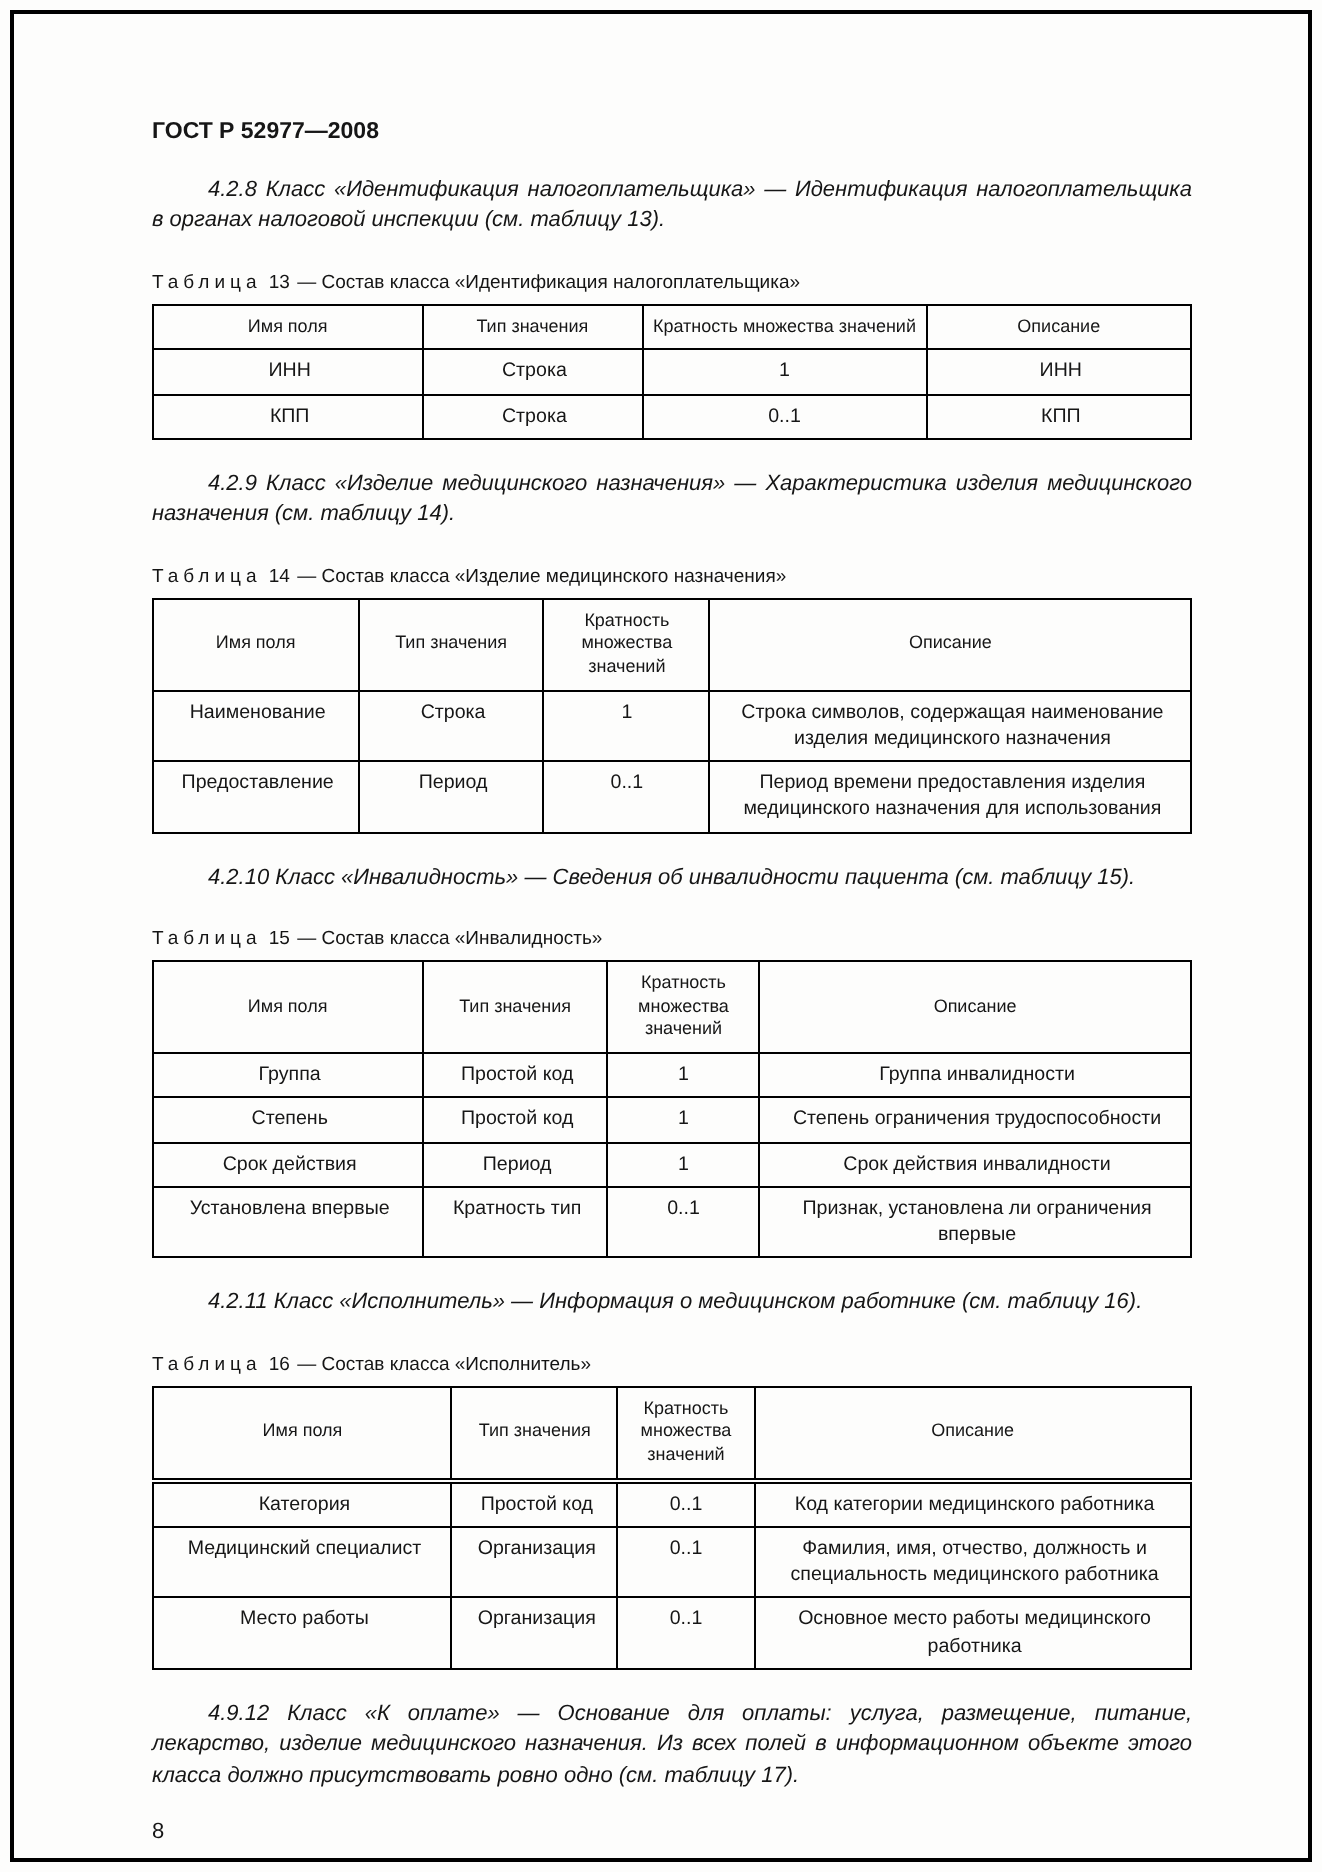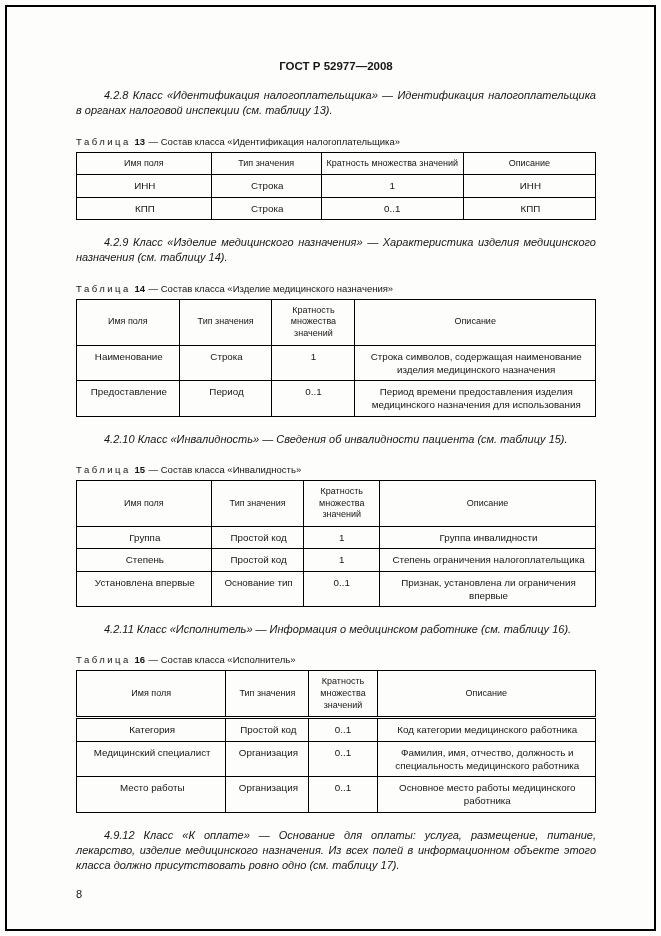--- a/index.html
+++ b/index.html
@@ -21,37 +21,36 @@
   .content {
     position: absolute;
     left: 76px;
     top: 60px;
     width: 520px;
   }
   .doc-header {
     font-weight: bold;
     font-size: 11.5px;
     margin: 0 0 16px 0;
-    text-align: center;
   }
   .para {
     font-size: 11px;
     line-height: 1.4;
     text-align: justify;
     text-indent: 28px;
     margin: 15px 0 0 0;
     font-style: italic;
   }
   .table-label {
     font-size: 9.5px;
     margin: 17px 0 5px 0;
     color: #141414;
   }
   .table-label .spaced { letter-spacing: 2.5px; }
-  .table-label .tnum { margin: 17px 1px; font-weight: bold; }
+  .table-label .tnum { margin: 17px 1px; }
   table.gt {
     width: 100%;
     border-collapse: collapse;
     table-layout: fixed;
     margin: 0;
   }
   .gt th {
     border: 1px solid #000;
     font-weight: normal;
     font-size: 9px;
@@ -170,25 +169,31 @@
           <tr>
             <td>Группа</td>
             <td>Простой код</td>
             <td class="c-center">1</td>
             <td>Группа инвалидности</td>
           </tr>
           <tr>
             <td>Степень</td>
             <td>Простой код</td>
             <td class="c-center">1</td>
-            <td>Степень ограничения налогоплательщика</td>
+            <td>Степень ограничения трудоспособности</td>
+          </tr>
+          <tr>
+            <td>Срок действия</td>
+            <td>Период</td>
+            <td class="c-center">1</td>
+            <td>Срок действия инвалидности</td>
           </tr>
           <tr>
             <td>Установлена впервые</td>
-            <td>Основание тип</td>
+            <td>Кратность тип</td>
             <td class="c-center">0..1</td>
             <td>Признак, установлена ли ограничения впервые</td>
           </tr>
         </tbody>
     </table>
   </section>
 
   <section>
     <p class="para">4.2.11 Класс «Исполнитель» — Информация о медицинском работнике (см. таблицу 16).</p>
     <p class="table-label">

